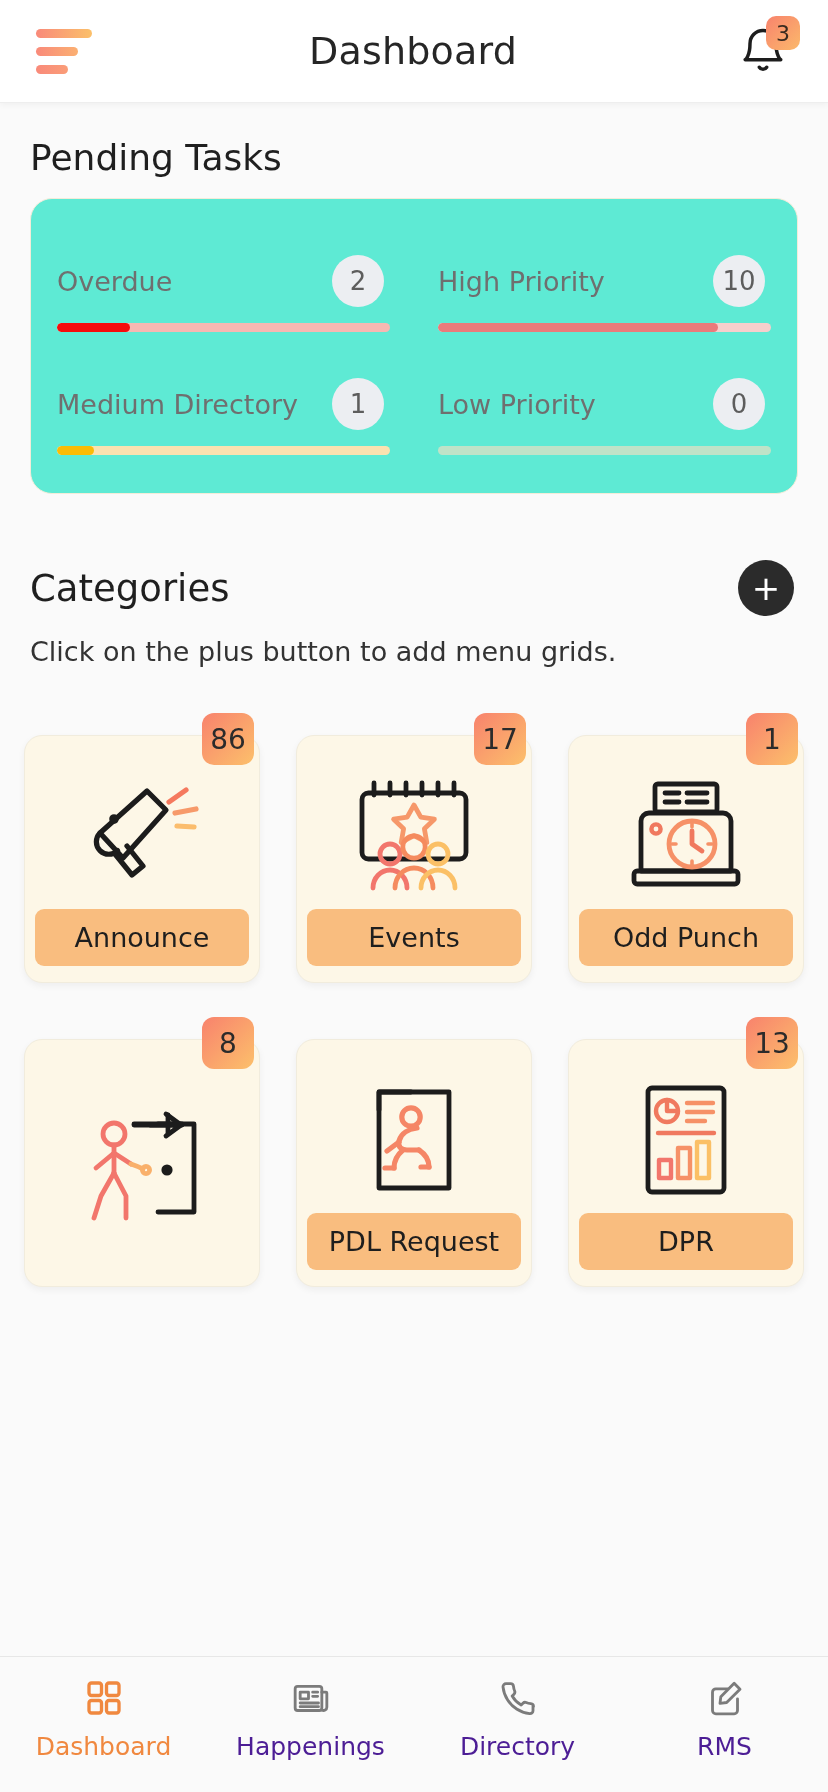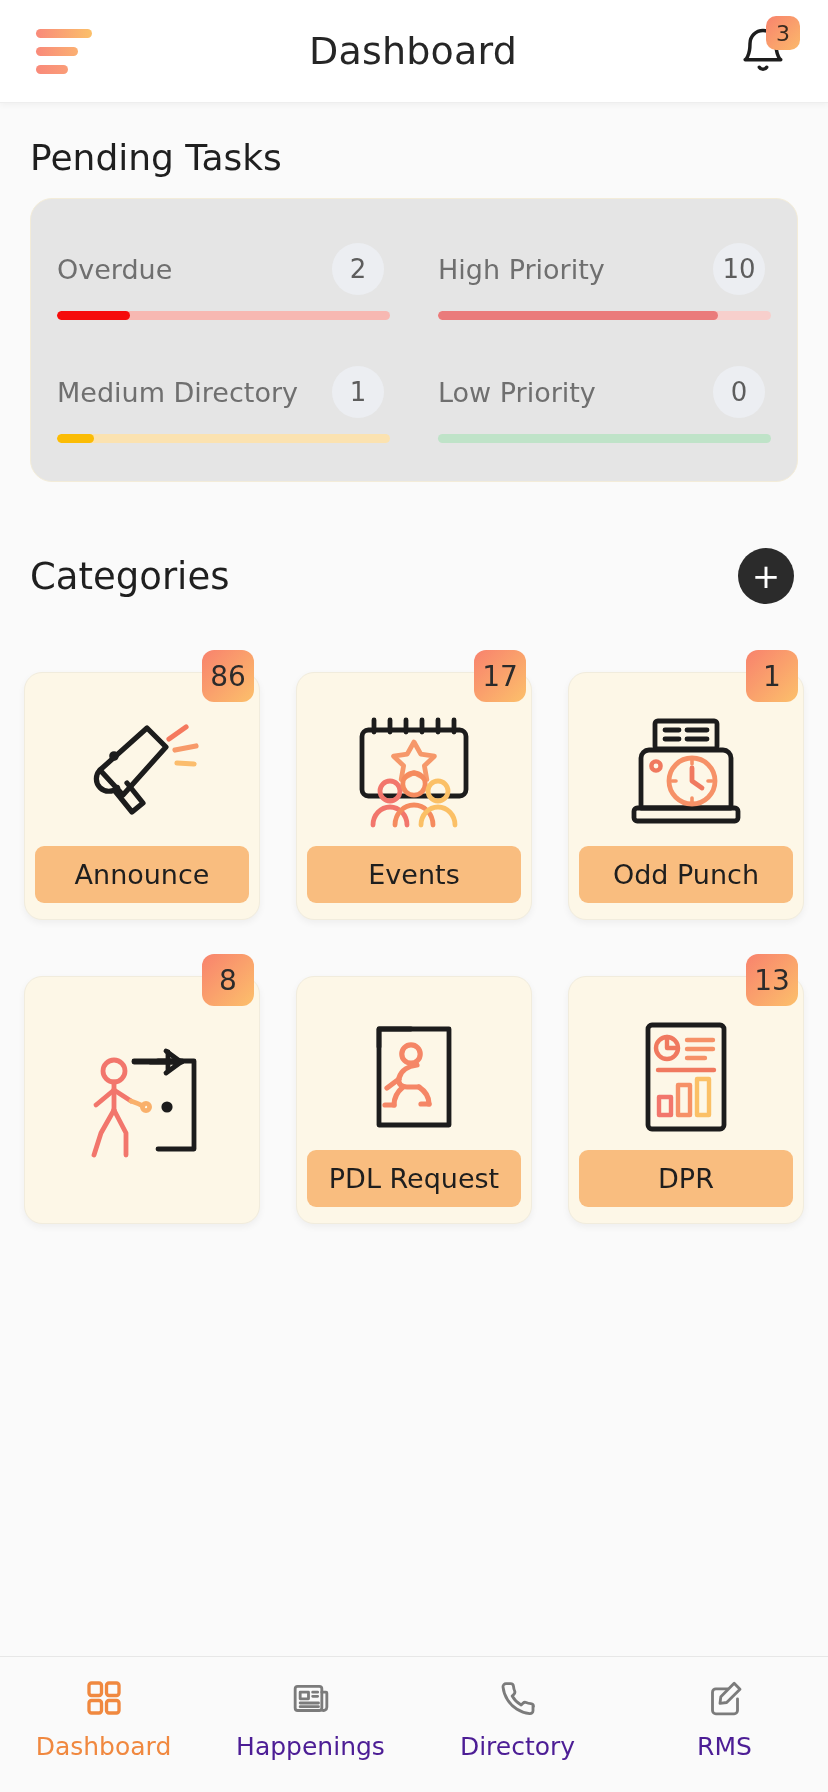--- a/index.html
+++ b/index.html
@@ -35,22 +35,22 @@
     z-index: 2;
   }
 
   
   .content { flex: 1 1 auto; padding: 0 0 0 0; overflow: hidden; background: #fafafa; }
 
   .section-title { font-size: 36px; color: #1f1f1f; padding: 34px 13px 20px 30px; font-weight: 400; }
 
   
   .tasks-card {
-    margin: 0 30px; background: #e5e5e5; border: 1px solid #f3ecd9;
-    border-radius: 22px; padding: 44px 26px 38px 26px;
+    margin: 0 30px; background: #5eead4; border: 1px solid #f3ecd9;
+    border-radius: 22px; padding: 56px 26px 38px 26px;
     display: grid; grid-template-columns: 1fr 1fr; gap: 46px 48px;
   }
   .task-item { display: flex; flex-direction: column; gap: 16px; }
   .task-top { display: flex; align-items: center; justify-content: space-between; padding-right: 6px; }
   .task-label { font-size: 27px; color: #6f6f6f; }
   .task-count {
     width: 52px; height: 52px; border-radius: 50%; background: #eceef2;
     color: #5d5d5d; font-size: 26px; display: flex; align-items: center; justify-content: center;
     flex: 0 0 52px;
   }
@@ -163,20 +163,21 @@
           <div class="bar-track" style="background:#bfe3c8">
             <div class="bar-fill" style="width:0%;background:#a9ddb9"></div>
           </div>
         </div>
       </div>
 
     <div class="cat-head">
       <div class="cat-title">Categories</div>
       <div class="plus-btn">+</div>
     </div>
+    <div class="cat-sub">Click on the plus button to add menu grids.</div>
 
     <div class="grid" id="cards-grid">
         <div class="card-wrap">
           <div class="card-badge">86</div>
           <div class="card">
             <div class="card-icon">
               <svg width="128" height="118" viewBox="0 0 64 58" fill="none" stroke-linecap="round" stroke-linejoin="round">
                 <g stroke="#1c1c1c" stroke-width="2.6">
                   <path d="M11 27.5 34.5 6.5l9.5 9.5L22.5 40z"></path>
                   <path d="M11 27.5a6.2 6.2 0 1 0 8.8 8.8"></path>

